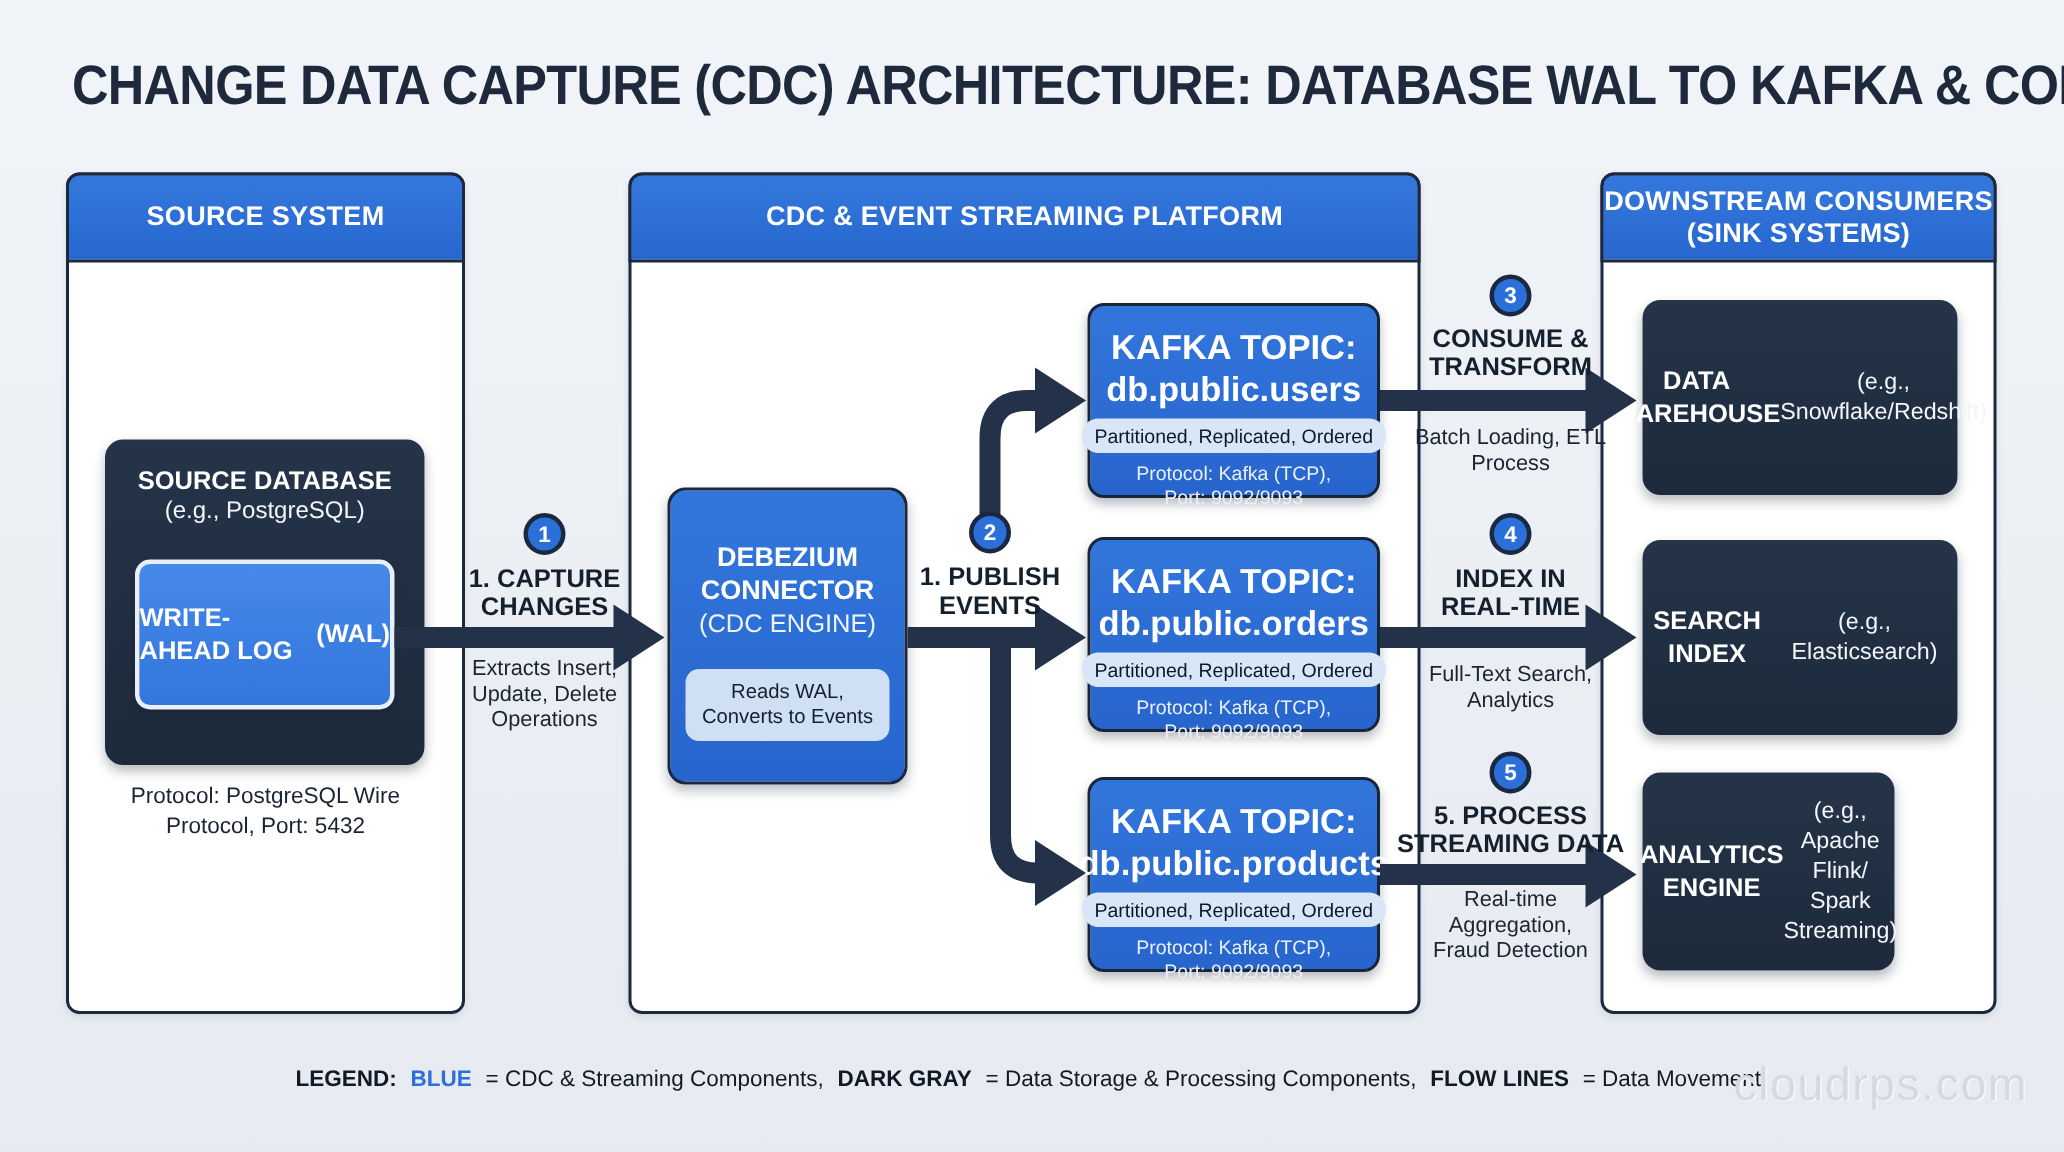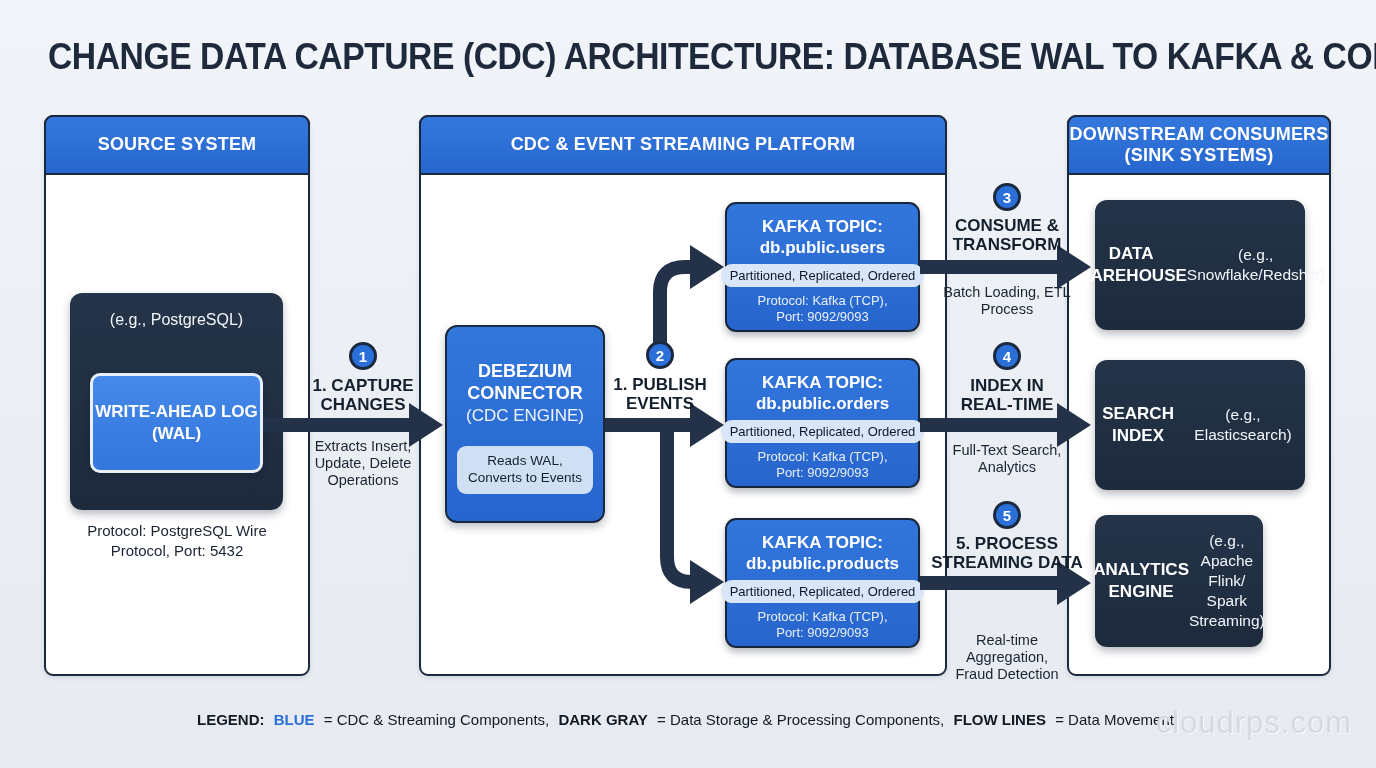--- a/index.html
+++ b/index.html
@@ -45,21 +45,21 @@
     color: #ffffff; text-align: center;
   }
   .darkbox .bt { font-size: 17px; font-weight: bold; line-height: 1.25; }
   .darkbox .bs { font-size: 16px; line-height: 1.3; color: #f2f5fa; }
   .srcdb { padding-top: 17px; }
   .walbox {
     position: absolute;
     background: linear-gradient(180deg,#4689e9,#3376dd);
     border: 3px solid #e9eff9;
     border-radius: 10px;
-    display: flex; flex-direction: column; align-items: center; justify-content: center;
+    display: flex; flex-direction: row; align-items: center; justify-content: center;
     color: #fff; font-weight: bold; font-size: 17px; line-height: 1.3;
     box-shadow: 0 2px 5px rgba(15,25,45,0.35);
   }
   .note-text {
     position: absolute; text-align: center;
     font-size: 15px; color: #1a2433; line-height: 1.35;
   }
   .connector {
     position: absolute;
     background: linear-gradient(180deg,#3277dc,#2765ce);
@@ -79,21 +79,21 @@
   }
   .topic {
     position: absolute;
     background: linear-gradient(180deg,#3276dc,#2765cd);
     border: 2.5px solid #18263a;
     border-radius: 11px;
     display: flex; flex-direction: column; align-items: center;
     padding-top: 13px; text-align: center; color: #fff;
     box-shadow: 0 4px 7px rgba(15,25,45,0.30);
   }
-  .topic .tt { font-size: 17px; font-weight: bold; line-height: 1.22; }
+  .topic .tt { font-size: 23px; font-weight: bold; line-height: 1.22; }
   .topic .pill {
     margin-top: 6px;
     background: #d9e6f8; color: #0f172a;
     border-radius: 14px; padding: 4px 9px;
     font-size: 13px; font-weight: 500; white-space: nowrap;
   }
   .topic .tp { margin-top: 6px; font-size: 13px; line-height: 1.22; color: #e9f0fc; }
   .consumer {
     position: absolute;
     background: linear-gradient(180deg,#253449,#1d2a3c);
@@ -138,20 +138,21 @@
 <div class="canvas">
 
   <div class="page-title">CHANGE DATA CAPTURE (CDC) ARCHITECTURE: DATABASE WAL TO KAFKA &amp; CONSUMERS</div>
 
   <div class="panel" style="left:44px; top:115px; width:266px; height:561px;">
     <div class="panel-header">
       <span>SOURCE SYSTEM</span>
     </div>
   </div>
   <div class="darkbox srcdb" style="left:70px; top:293px; width:213px; height:217px;">
+    <div class="bt">SOURCE DATABASE</div>
     <div class="bs">(e.g., PostgreSQL)</div>
   </div>
   <div class="walbox" style="left:90px; top:373px; width:173px; height:100px;">
     <span>WRITE-AHEAD LOG</span>
     <span>(WAL)</span>
   </div>
   <div class="note-text" style="left:56px; top:521px; width:242px;">Protocol: PostgreSQL Wire Protocol, Port: 5432</div>
 
   <div class="panel" style="left:419px; top:115px; width:528px; height:561px;">
     <div class="panel-header">
@@ -251,21 +252,21 @@
 
   <div class="step-label" style="left:598px; top:375px; width:124px;">1. PUBLISH EVENTS</div>
 
   <div class="step-label" style="left:940px; top:216px; width:134px;">CONSUME &amp; TRANSFORM</div>
   <div class="step-desc" style="left:940px; top:284px; width:134px;">Batch Loading, ETL Process</div>
 
   <div class="step-label" style="left:945px; top:376px; width:124px;">INDEX IN REAL-TIME</div>
   <div class="step-desc" style="left:935px; top:442px; width:144px;">Full-Text Search, Analytics</div>
 
   <div class="step-label" style="left:925px; top:534px; width:164px;">5. PROCESS STREAMING DATA</div>
-  <div class="step-desc" style="left:945px; top:632px; width:124px;">Real-time Aggregation, Fraud Detection</div>
+  <div class="step-desc" style="left:945px; top:592px; width:124px;">Real-time Aggregation, Fraud Detection</div>
 
   <div class="legend">
     <span class="b">LEGEND:</span>
     <span class="blue">BLUE</span>
     <span>= CDC &amp; Streaming Components,</span>
     <span class="b">DARK GRAY</span>
     <span>= Data Storage &amp; Processing Components,</span>
     <span class="b">FLOW LINES</span>
     <span>= Data Movement</span>
   </div>

